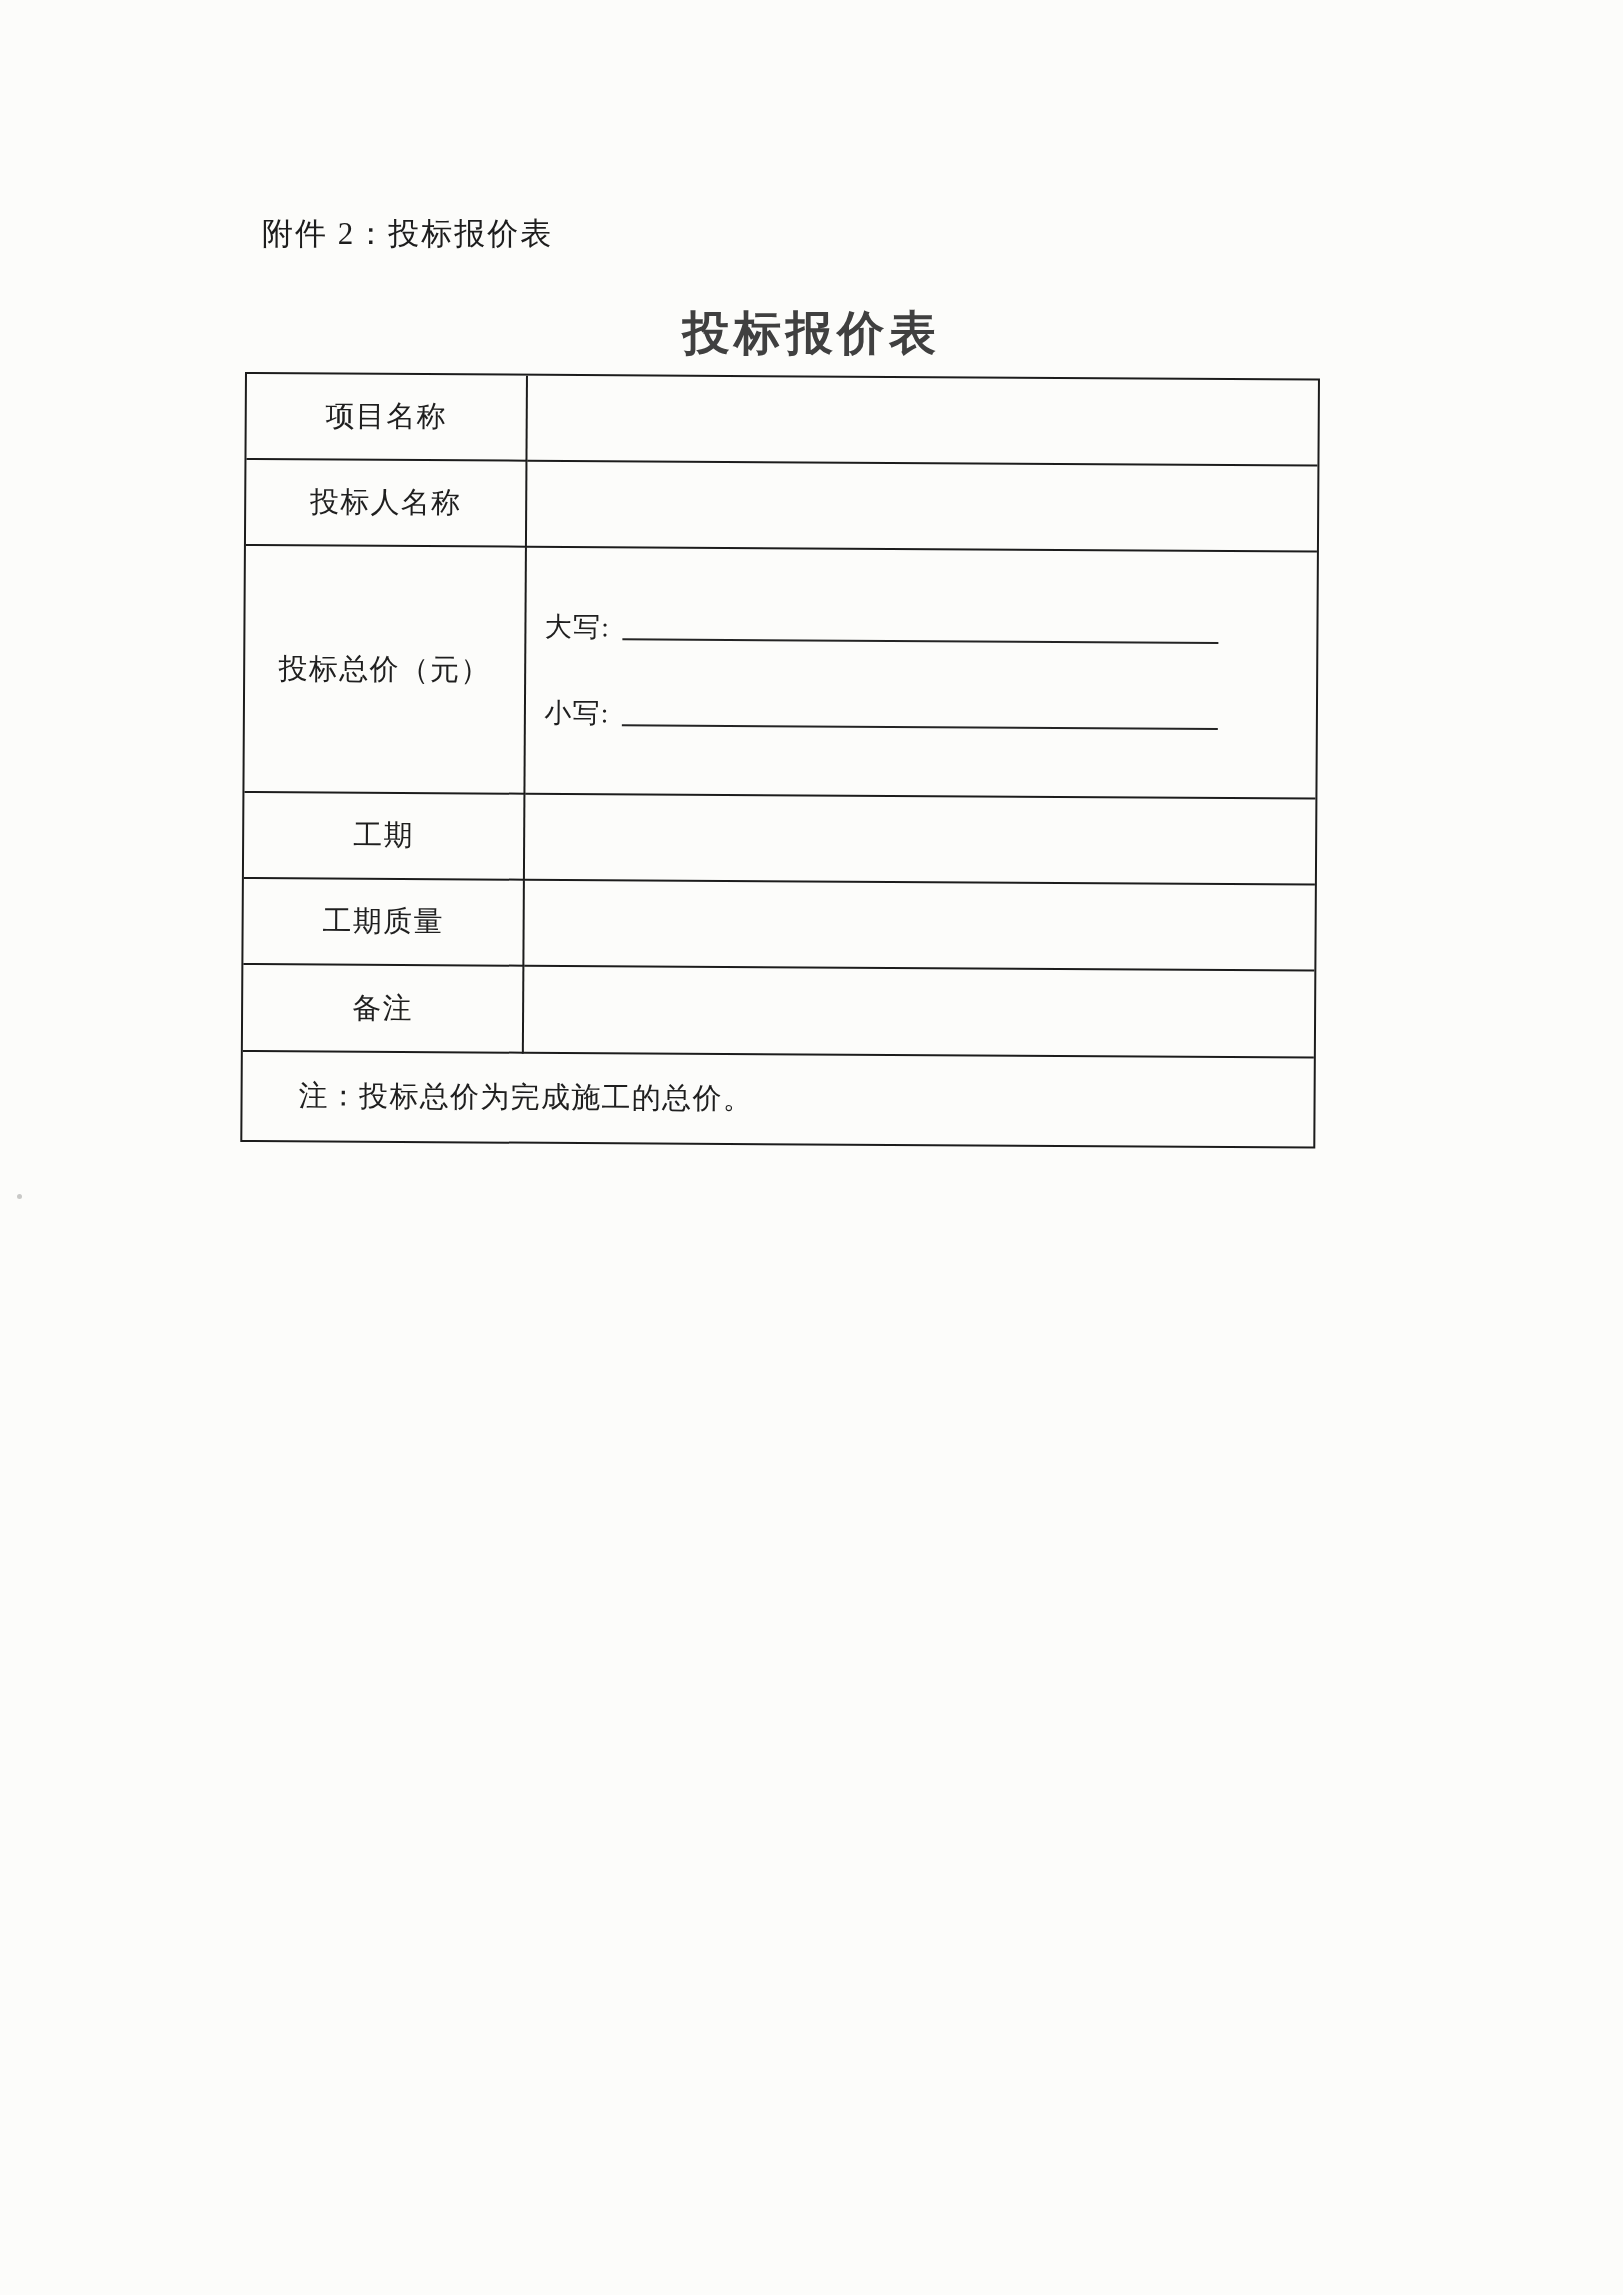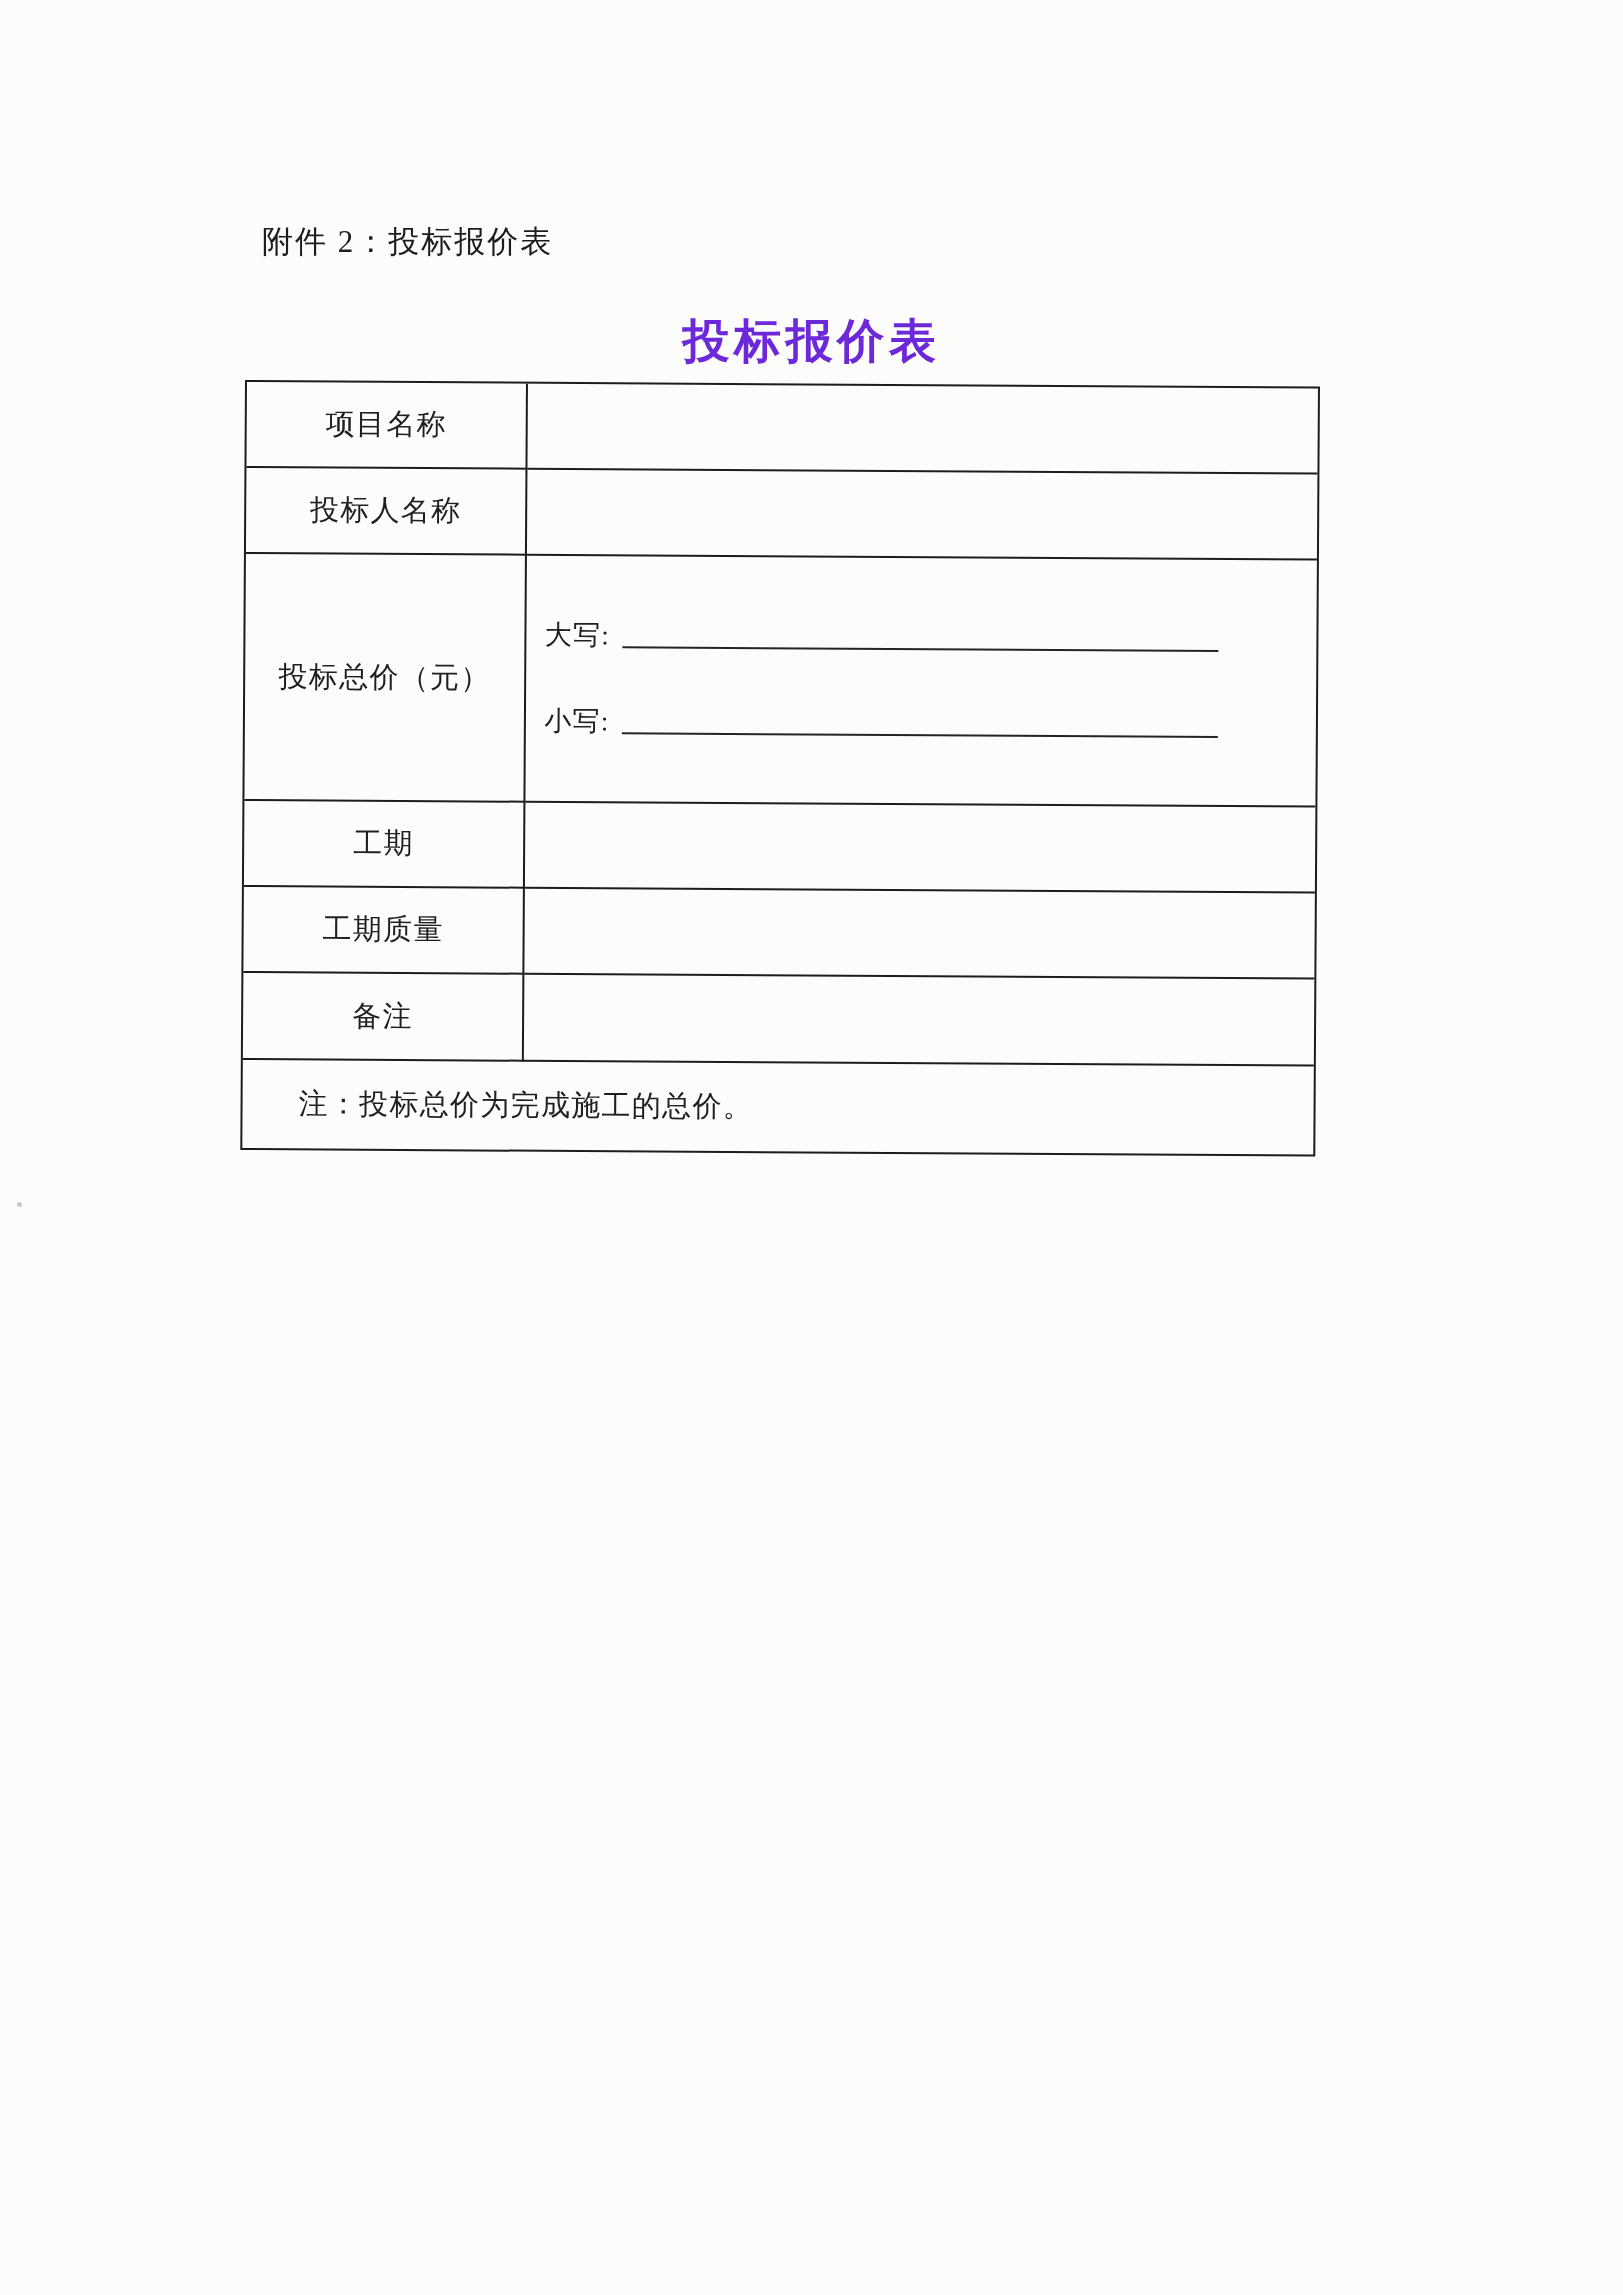--- a/index.html
+++ b/index.html
@@ -11,41 +11,40 @@
     height: 2295px;
     position: relative;
     background: #fcfcfa;
     font-family: "Liberation Serif", "DejaVu Serif", serif;
     color: #1f1f1f;
     overflow: hidden;
   }
   .sheet {
     position: absolute;
     inset: 0;
-    margin-top: 8px;
   }
   .attachment-line {
     position: absolute;
     left: 262px;
     top: 213px;
     font-size: 31px;
     letter-spacing: 2px;
     white-space: nowrap;
     color: #1d1d1d;
   }
   .doc-title {
     position: absolute;
     left: 0;
     top: 302px;
     width: 1623px;
     text-align: center;
     font-size: 47px;
     font-weight: bold;
     letter-spacing: 4.6px;
-    color: #6d28d9;
+    color: #404040;
   }
   .bid-table {
     position: absolute;
     left: 245px;
     top: 372px;
     width: 1075px;
     height: 770px;
     box-sizing: border-box;
     border: 2px solid #1c1c1c;
     transform: rotate(0.35deg);

